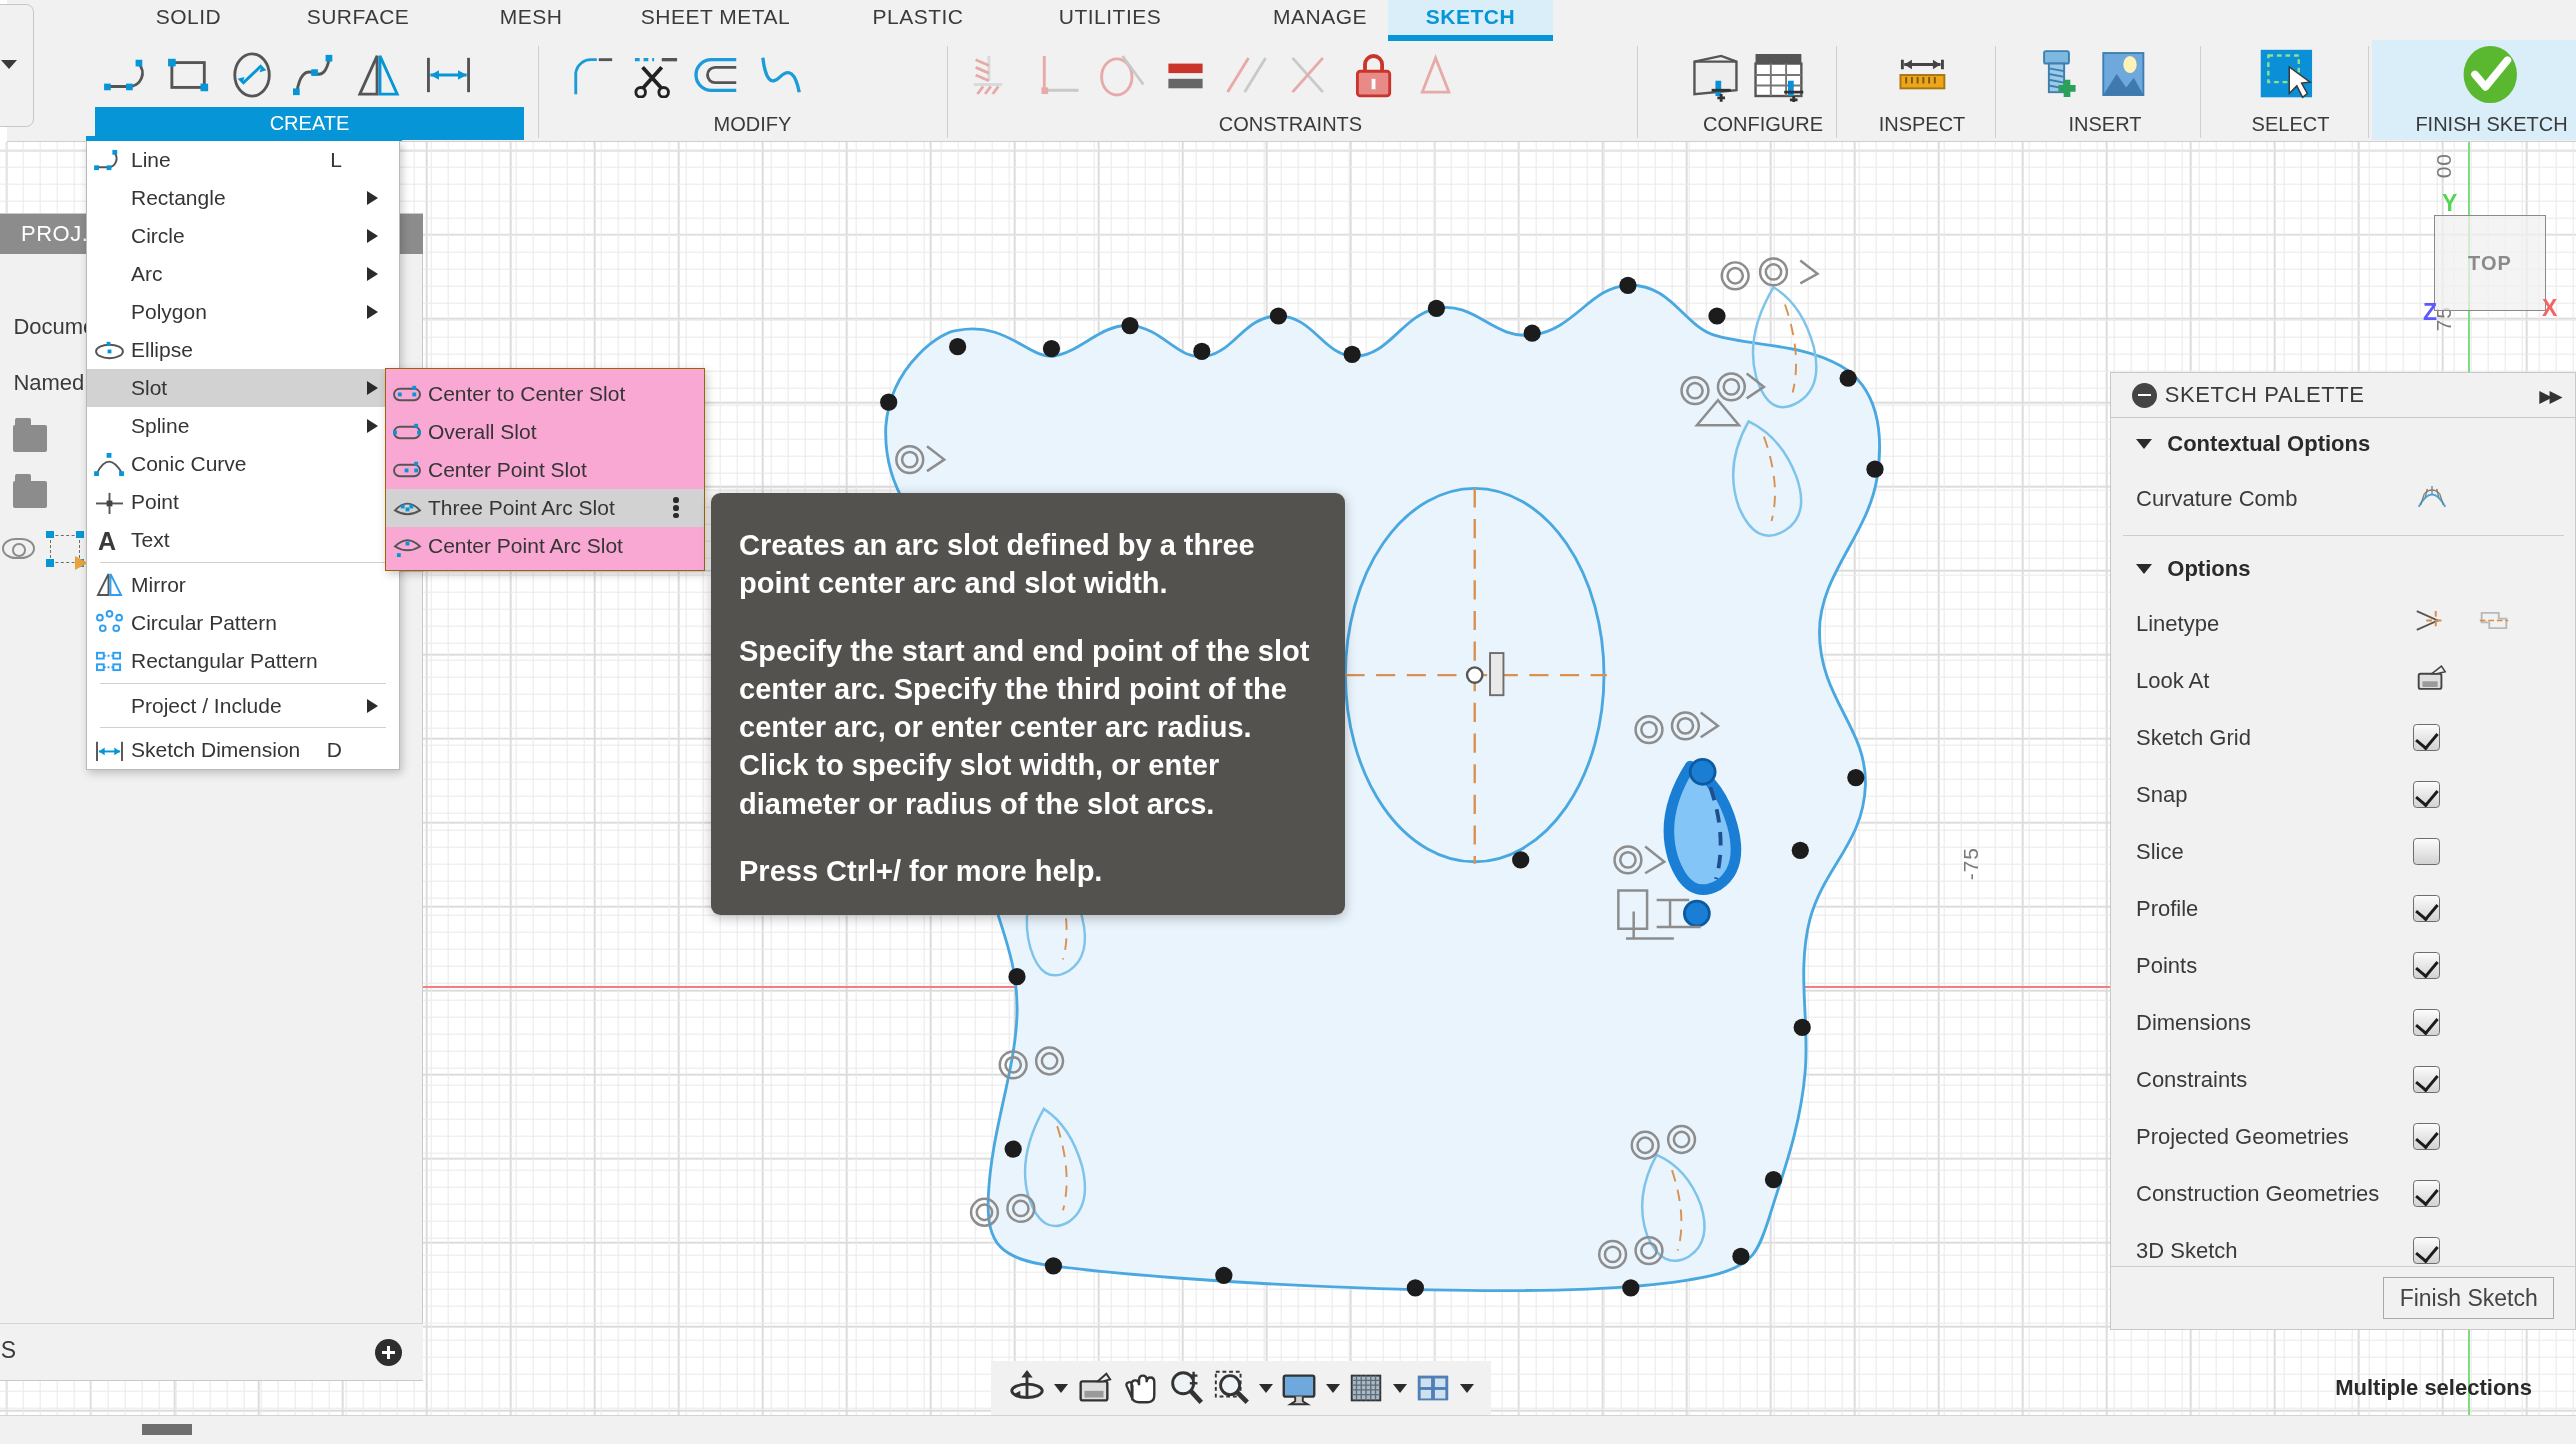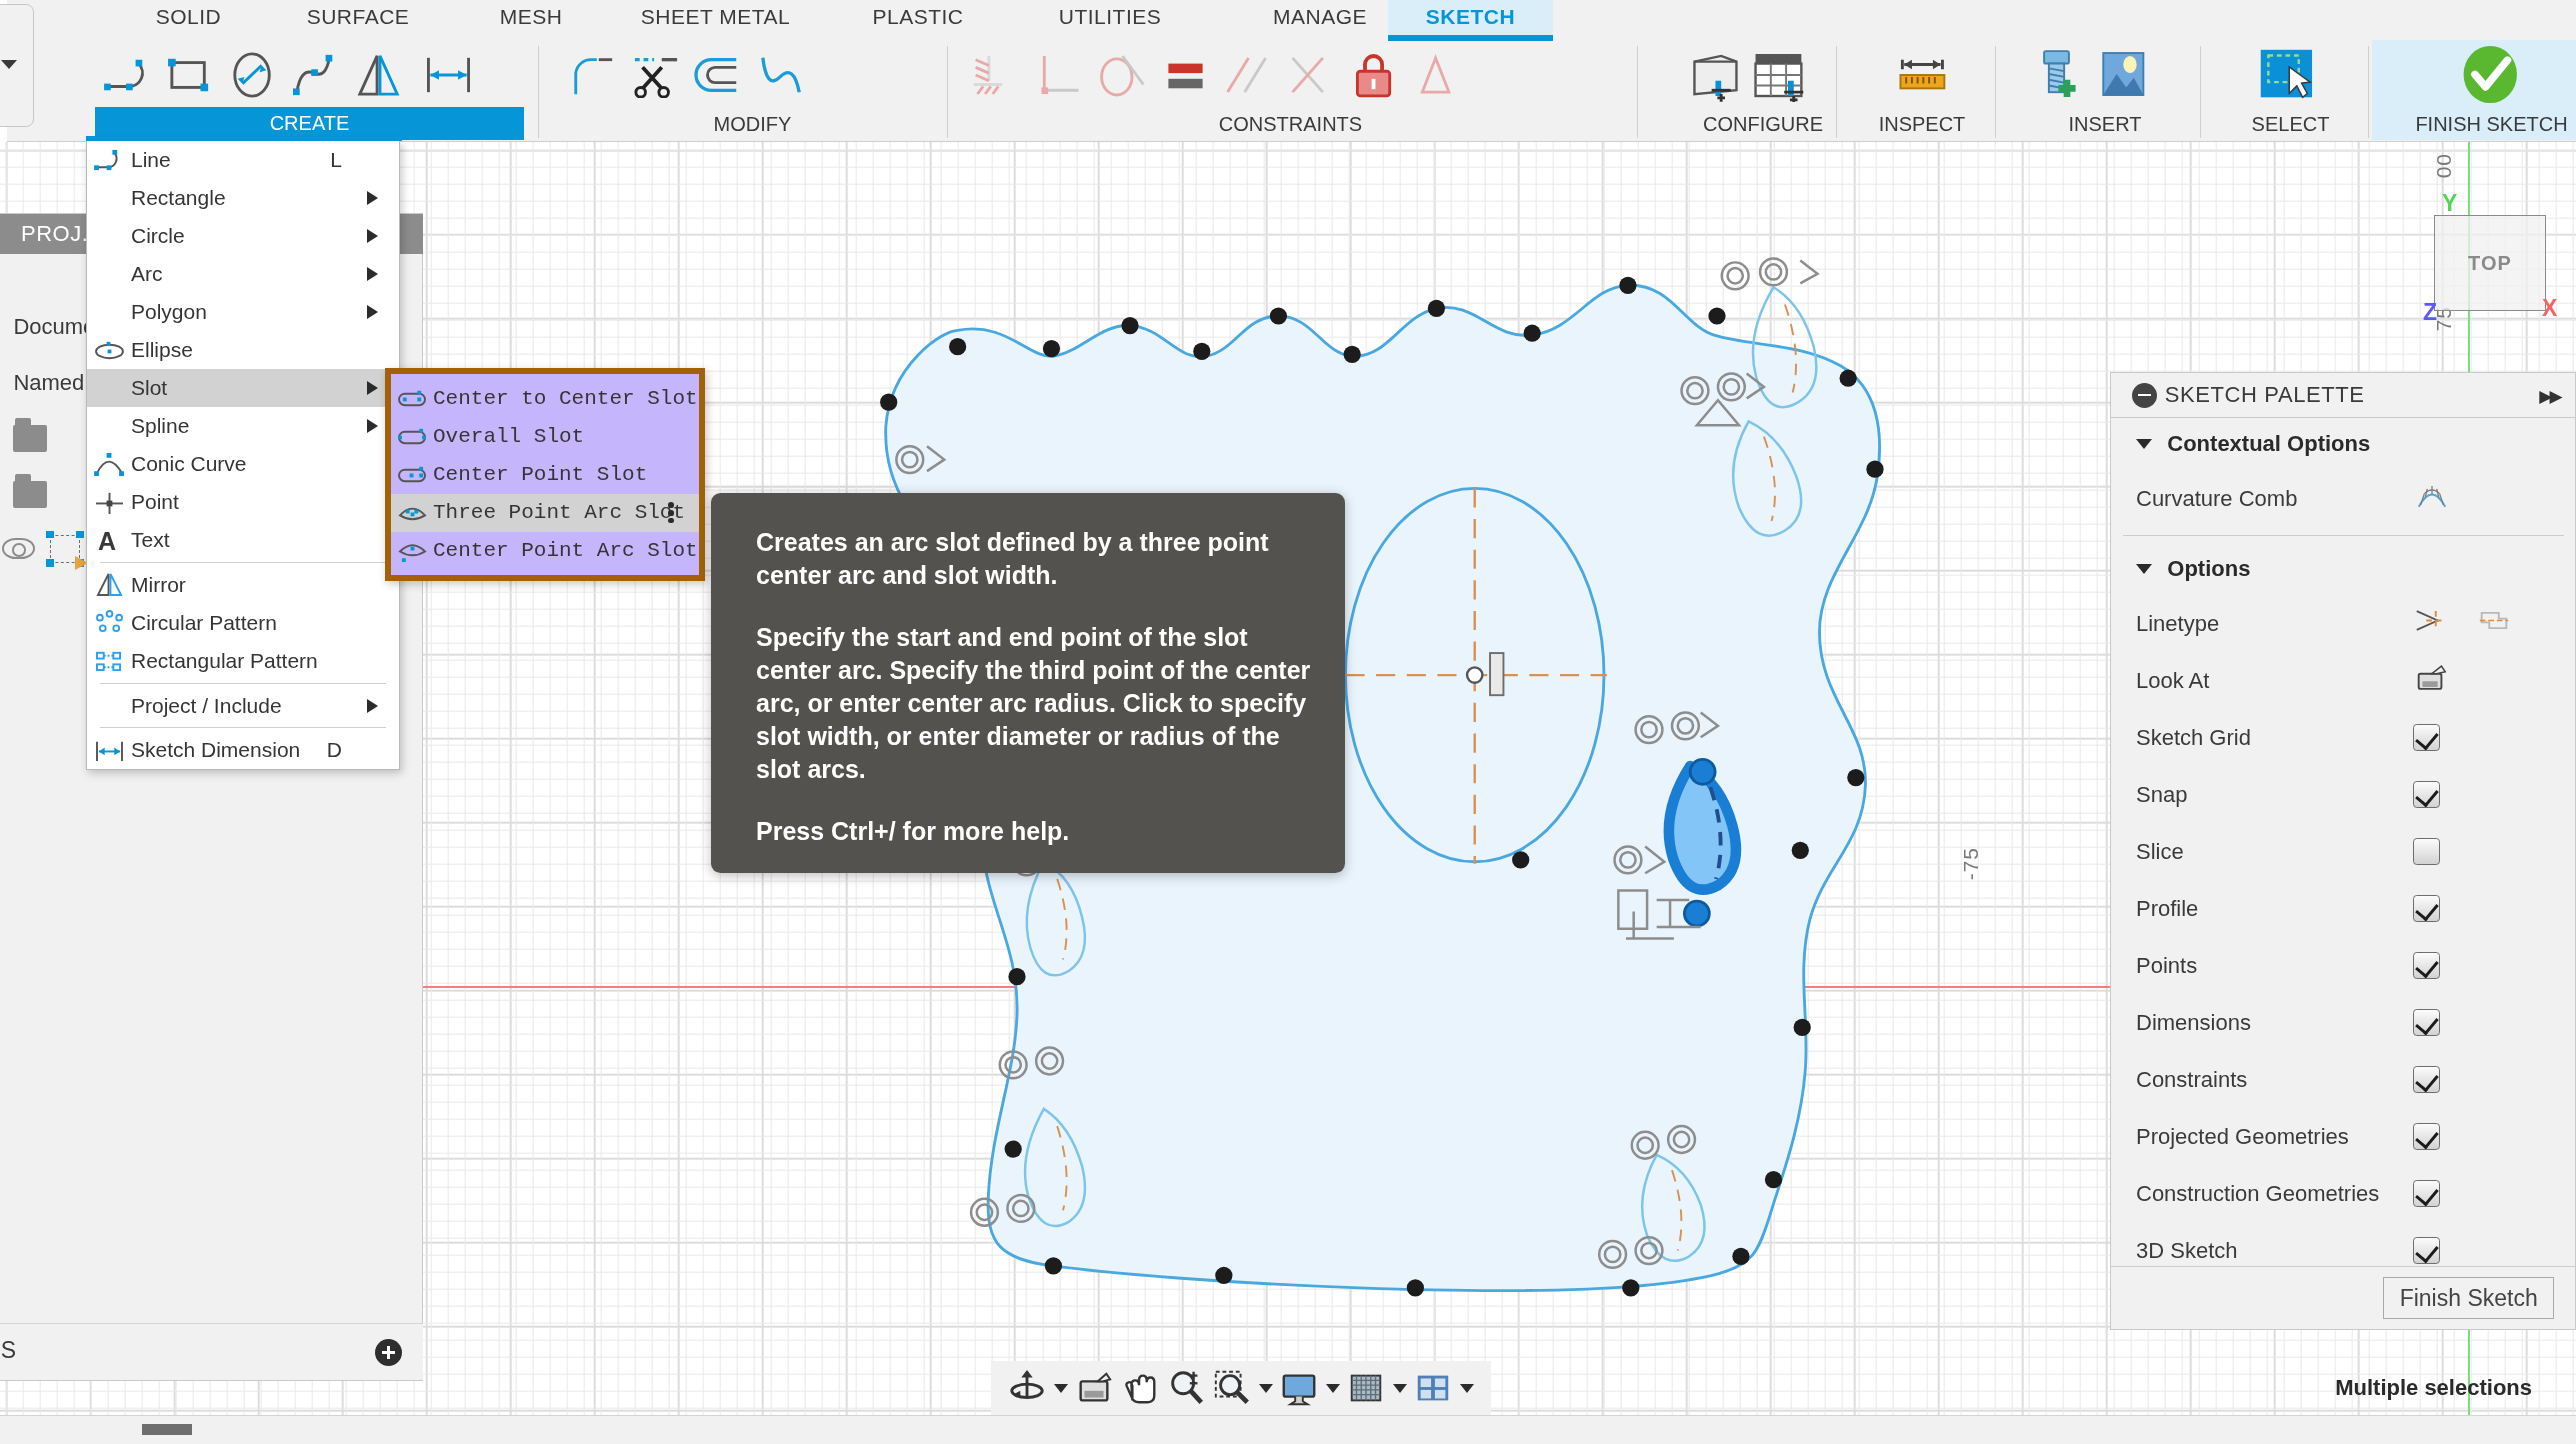--- a/index.html
+++ b/index.html
@@ -178,24 +178,23 @@
   .mi .arrow {
     position:absolute; right:21px; top:12.4px; width:0; height:0;
     border-top:7.7px solid transparent; border-bottom:7.7px solid transparent;
     border-left:11.5px solid #2b2b2b;
   }
   .msep { height:1px; background:#d0d0d0; margin:2.9px 13.4px; }
 
   
   #slotmenu {
     position:absolute; left:385px; top:368px; width:320px;
-    background:#c4b5fd; border:6px solid #a16207;
+    background:#f9a8d4; border:1px solid #a16207;
     box-shadow:1.9px 2.9px 8.6px rgba(0,0,0,.22); z-index:45;
     padding:5.7px 0;
-    font-family:Liberation Mono, monospace;
   }
   .smi {
     position:relative; height:38px; display:flex; align-items:center;
     font-size:21px; color:#353535; cursor:pointer;
   }
   .smi.sel { background:#d2d2d2; }
   .smi .mi-ic {
     width:42px; min-width:42px; display:flex; align-items:center;
     justify-content:center;
   }
@@ -206,22 +205,22 @@
     position:absolute; left:0; width:5.7px; height:5.7px; border-radius:50%;
     background:#2b2b2b; display:block;
   }
   .dots i:nth-child(1){top:0}.dots i:nth-child(2){top:7.7px}
   .dots i:nth-child(3){top:15.3px}
 
   
   #tooltip {
     position:absolute; left:711px; top:493px; width:634px;
     background:#54524f; color:#fff; border-radius:9.6px;
-    padding:33px 31px 25px 45px; z-index:60;
-    font-size:25px; line-height:1.32; font-weight:bold;
+    padding:33px 31px 25px 28px; z-index:60;
+    font-size:29px; line-height:1.32; font-weight:bold;
     box-shadow:0 2.9px 11.5px rgba(0,0,0,.25);
   }
   #tooltip p { margin-bottom:29px; }
   #tooltip p:last-child { margin-bottom:0; }
 
   
   #palette {
     position:absolute; left:2110px; top:372px; width:466px; height:958px;
     background:#f1f1f1; border:1px solid #c9c9c9;
   }

